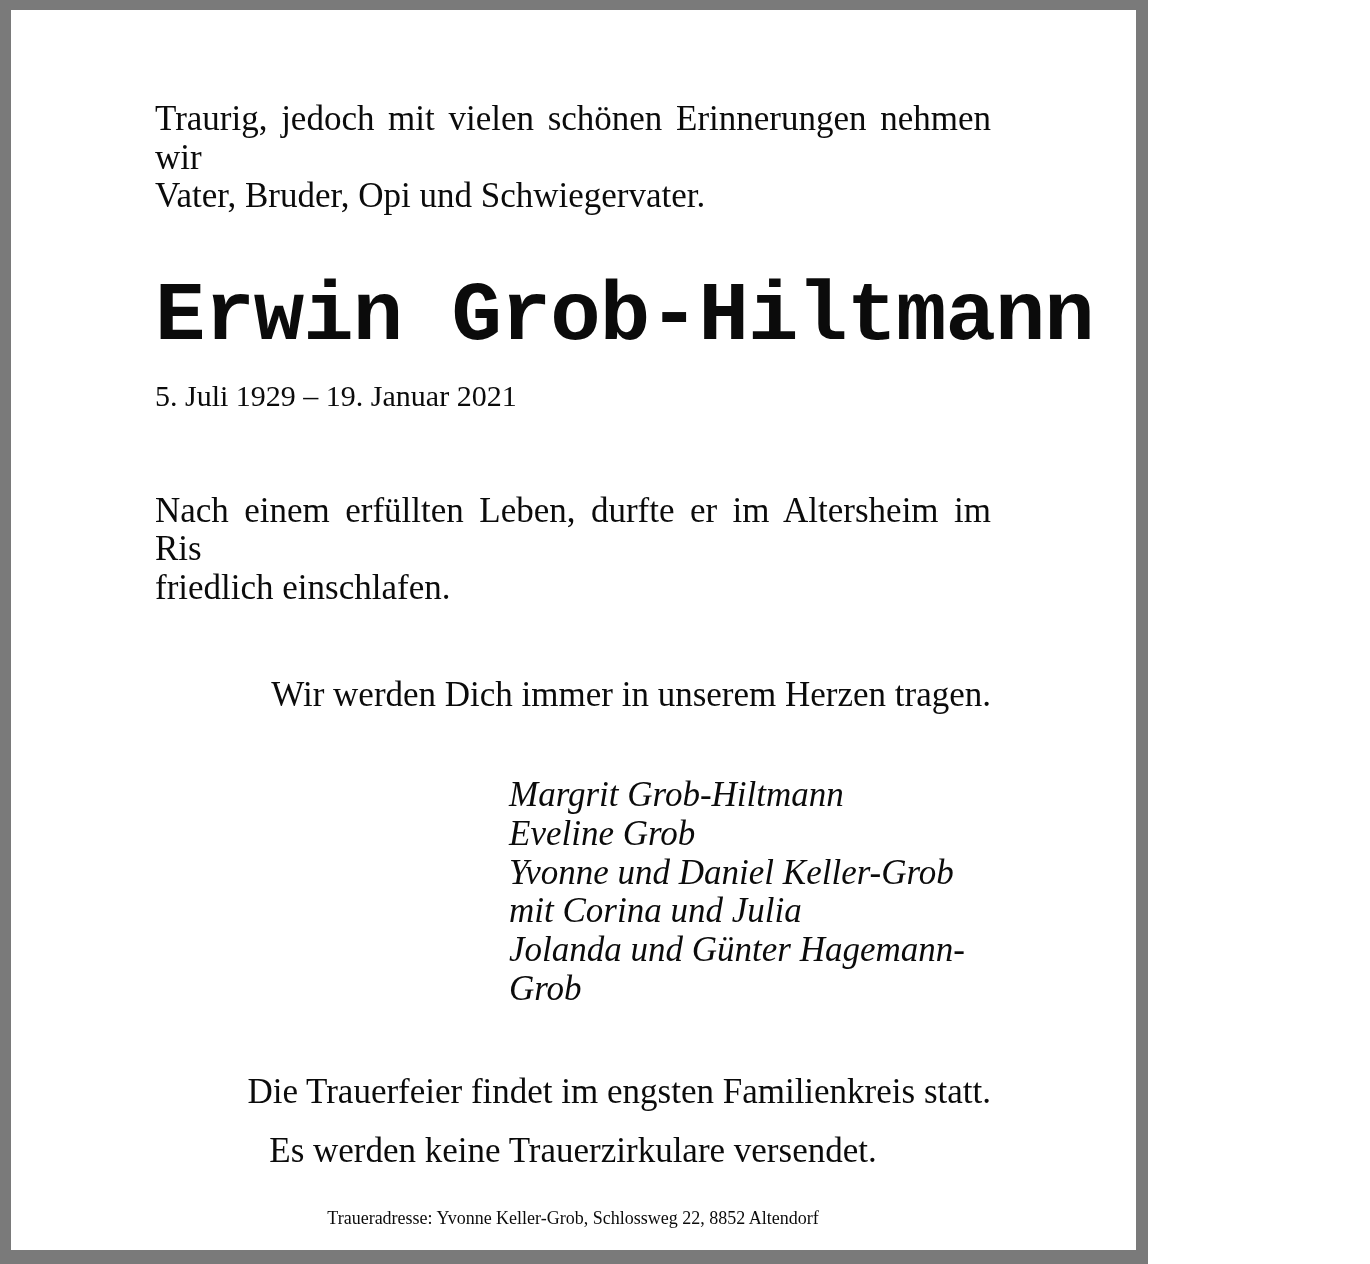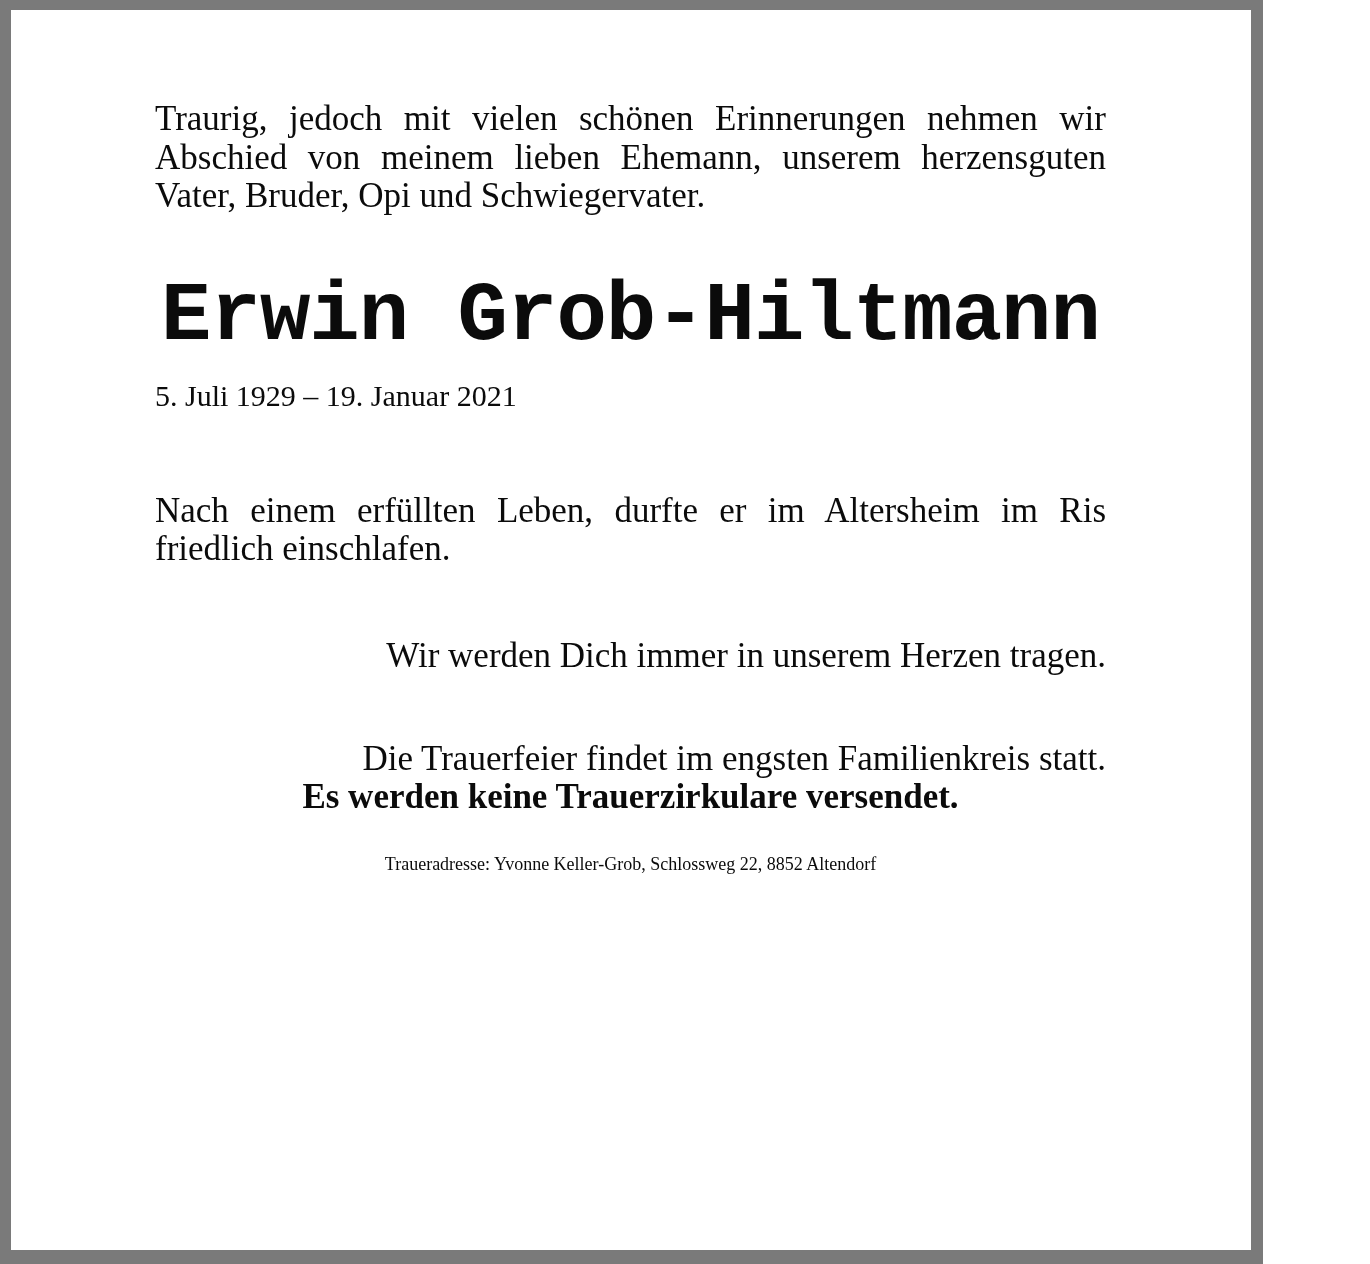--- a/index.html
+++ b/index.html
@@ -2,21 +2,21 @@
 <html lang="de" style="--border-color: #7a7a7a; --page-bg: #ffffff; --text-color: #0b0b0b;"><head>
 <meta charset="utf-8">
 <style>
   :root{
     --border-color:#7a7a7a;
     --page-bg:#ffffff;
     --text-color:#0b0b0b;
   }
   html,body{margin:0;padding:0;background:#ffffff;}
   .page{
-    width:1263px;
+    width:1148px;
     height:1264px;
     box-sizing:border-box;
     background:var(--page-bg);
     border-style:solid;
     border-color:var(--border-color);
     border-top-width:10px;
     border-right-width:12px;
     border-bottom-width:14px;
     border-left-width:11px;
     overflow:hidden;
@@ -65,53 +65,59 @@
   .mourners{
     margin-top:62px;
     margin-left:354px;
     font-style:italic;
   }
   .funeral-note{
     margin-top:64px;
     text-align:right;
   }
   .circular-note{
+    margin-top:21px;
     text-align:center;
-    font-weight:bold;
   }
   .mourning-address{
     margin-top:30px;
     font-size:18px;
     line-height:34px;
     text-align:center;
   }
 </style>
 </head>
 <body>
 
 <div class="page">
   <div class="content">
 
     <p class="intro">
       <span class="jline">Traurig, jedoch mit vielen schönen Erinnerungen nehmen wir</span>
-      <span class="jline">Abschied von meinem lieben Ehemann, unserem herzensguten</span>
       <span class="jline last">Vater, Bruder, Opi und Schwiegervater.</span>
     </p>
 
     <h1 class="deceased-name">Erwin Grob-Hiltmann</h1>
 
     <div class="life-dates">5. Juli 1929 – 19. Januar 2021</div>
 
     <p class="passing">
       <span class="jline">Nach einem erfüllten Leben, durfte er im Altersheim im Ris</span>
       <span class="jline last">friedlich einschlafen.</span>
     </p>
 
     <p class="remembrance">Wir werden Dich immer in unserem Herzen tragen.</p>
 
+    <div class="mourners">
+      <div>Margrit Grob-Hiltmann</div>
+      <div>Eveline Grob</div>
+      <div>Yvonne und Daniel Keller-Grob</div>
+      <div>mit Corina und Julia</div>
+      <div>Jolanda und Günter Hagemann-Grob</div>
+    </div>
 
     <p class="funeral-note">Die Trauerfeier findet im engsten Familienkreis statt.</p>
 
     <p class="circular-note">Es werden keine Trauerzirkulare versendet.</p>
 
     <p class="mourning-address">Traueradresse: Yvonne Keller-Grob, Schlossweg 22, 8852 Altendorf</p>
 
   </div>
 </div>
 

